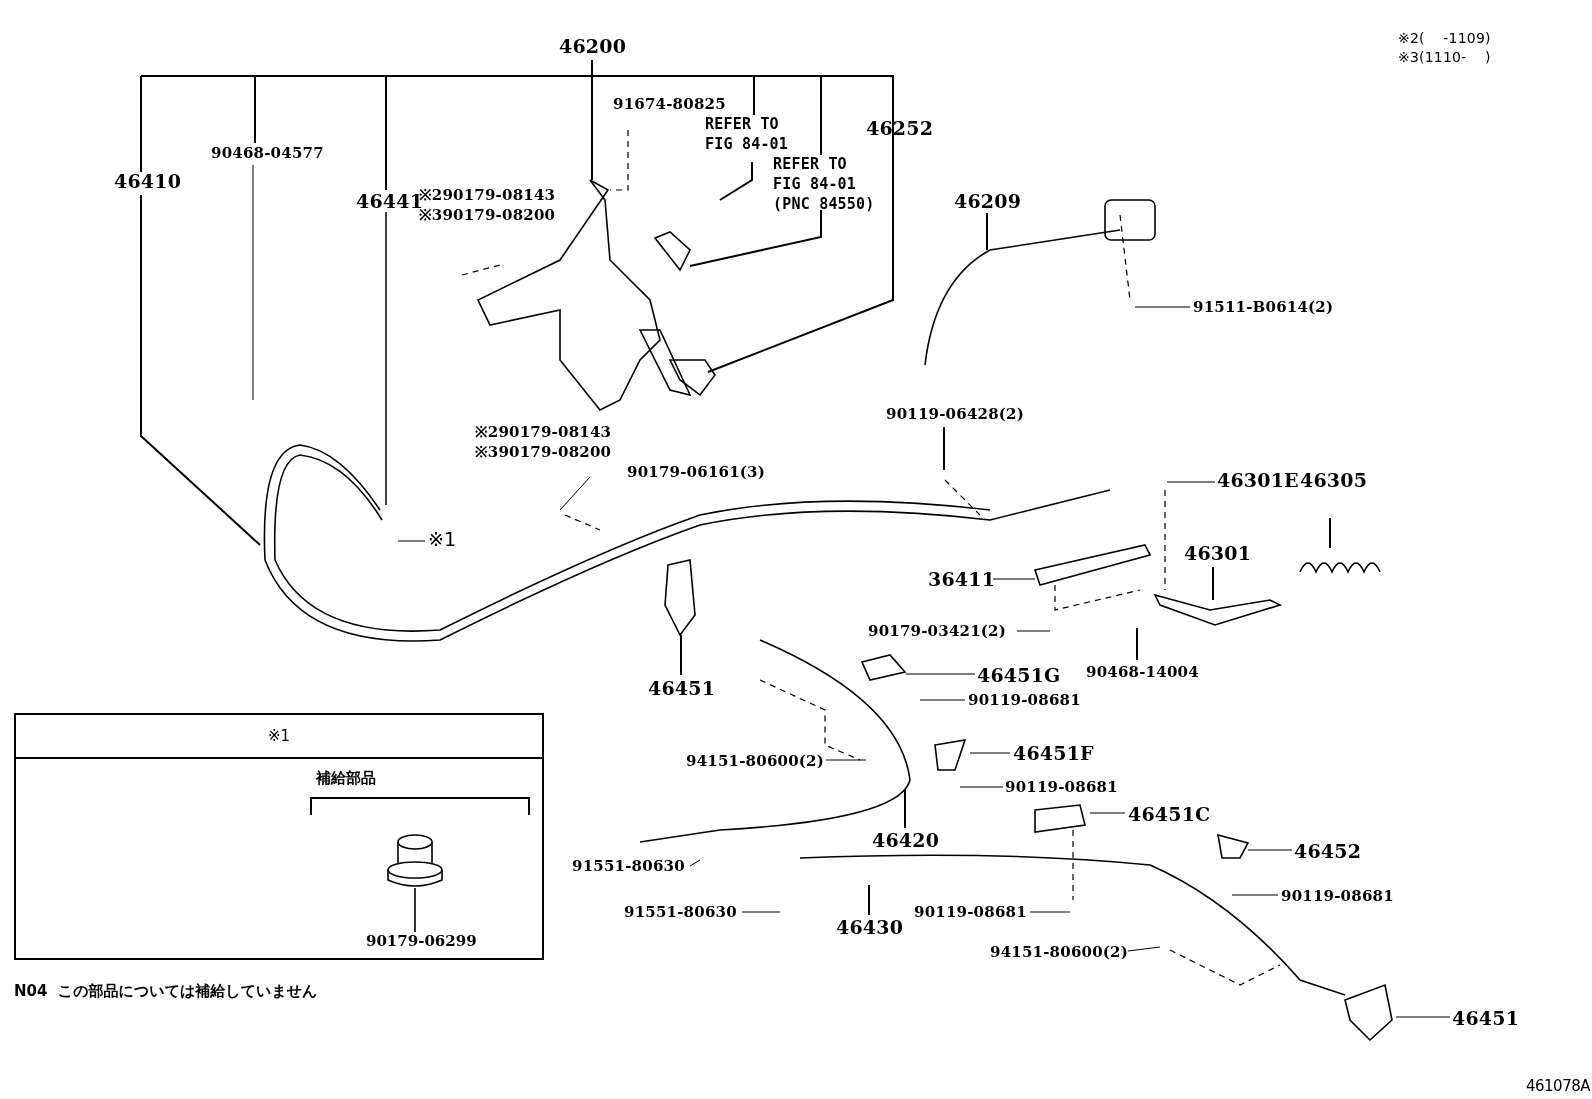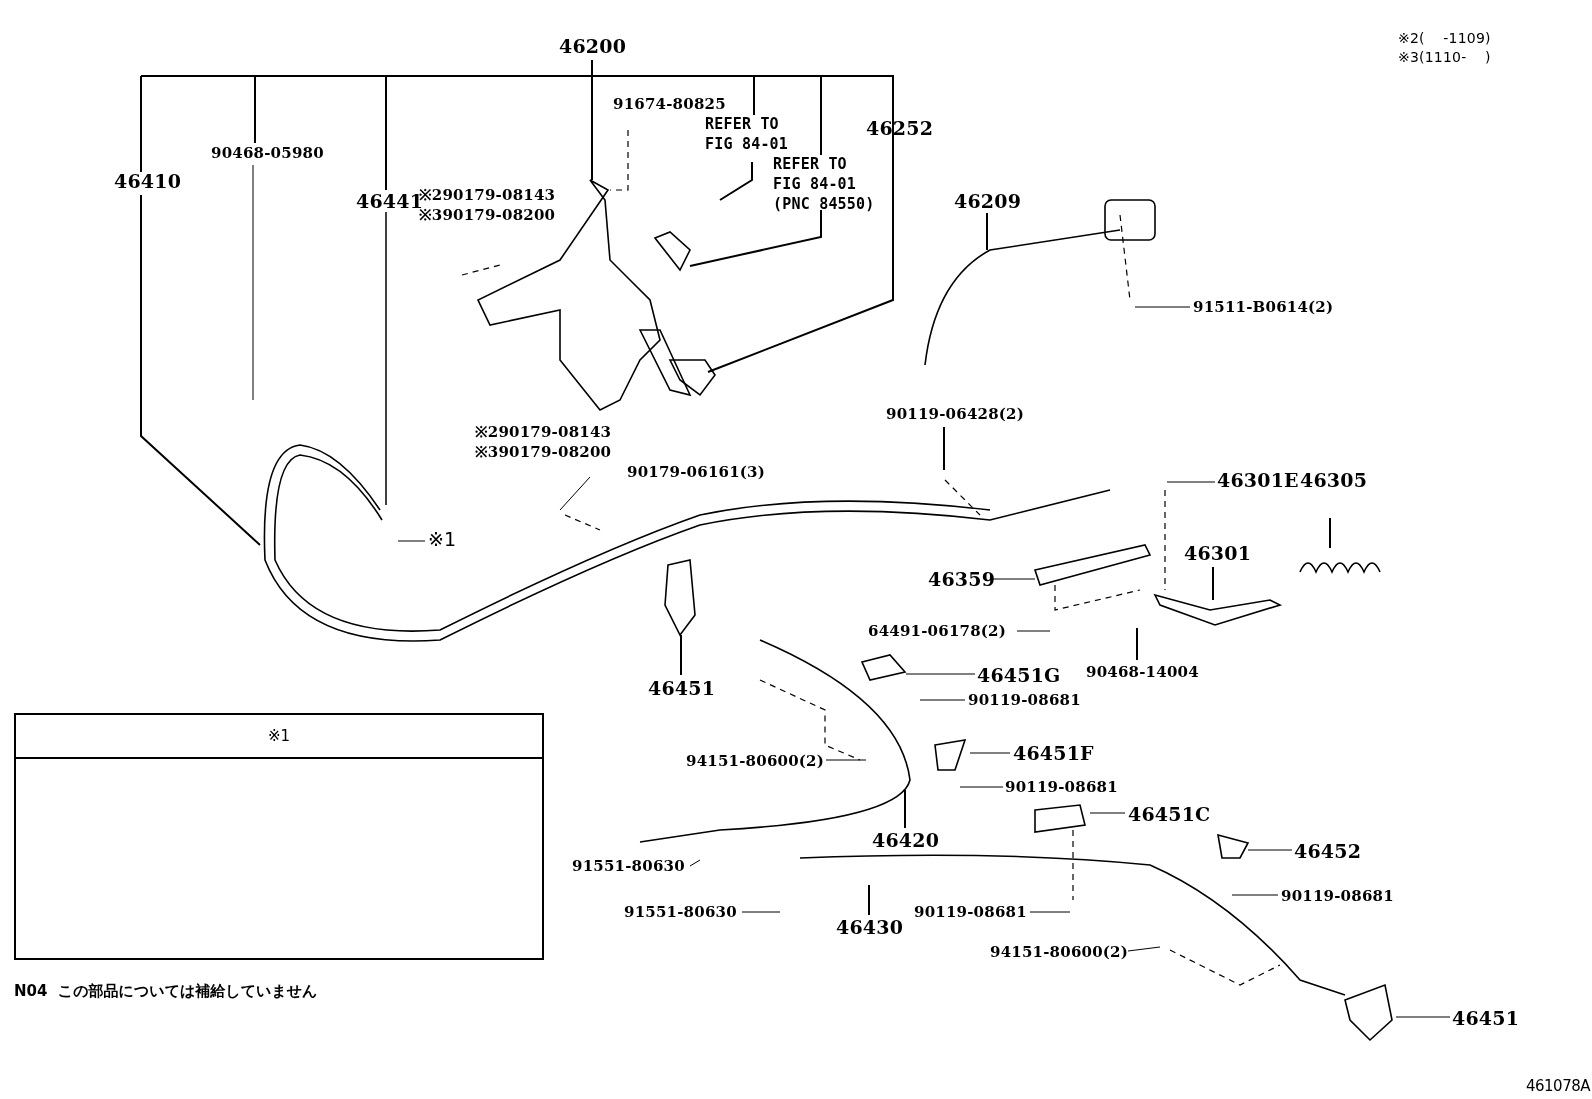--- a/index.html
+++ b/index.html
@@ -125,59 +125,73 @@
 
 <div class="lbl note" style="left:1398px;top:30px;">
   <span>※2</span><span style="white-space:pre">(    -1109)</span>
 </div>
 <div class="lbl note" style="left:1398px;top:49px;">
   <span>※3</span><span style="white-space:pre">(1110-    )</span>
 </div>
 
 <div class="lbl big" style="left:559px;top:35px;text-align:center;">46200</div>
 <div class="lbl big" style="left:114px;top:170px;">46410</div>
-<div class="lbl" style="left:211px;top:144px;">90468-05980</div>
+<div class="lbl" style="left:211px;top:144px;">90468-04577</div>
 <div class="lbl big" style="left:356px;top:190px;">46441</div>
 <div class="lbl" style="left:419px;top:184px;">※290179-08143</div>
 <div class="lbl" style="left:419px;top:204px;">※390179-08200</div>
 <div class="lbl" style="left:613px;top:95px;">91674-80825</div>
 <div class="lbl ref" style="left:705px;top:114px;">REFER TO
 FIG 84-01</div>
 <div class="lbl ref" style="left:773px;top:154px;">REFER TO
 FIG 84-01
 (PNC 84550)</div>
 <div class="lbl big" style="left:866px;top:117px;">46252</div>
 <div class="lbl big" style="left:954px;top:190px;">46209</div>
 <div class="lbl" style="left:1193px;top:298px;">91511-B0614(2)</div>
 <div class="lbl" style="left:475px;top:421px;">※290179-08143</div>
 <div class="lbl" style="left:475px;top:441px;">※390179-08200</div>
 <div class="lbl" style="left:627px;top:463px;">90179-06161(3)</div>
 <div class="lbl" style="left:886px;top:405px;">90119-06428(2)</div>
 <div class="lbl big" style="left:1217px;top:469px;">46301E</div>
 <div class="lbl big" style="left:1300px;top:469px;">46305</div>
 <div class="lbl big" style="left:428px;top:528px;font-family:'DejaVu Sans',sans-serif;font-weight:normal;">※1</div>
-<div class="lbl big" style="left:928px;top:568px;">46359</div>
+<div class="lbl big" style="left:928px;top:568px;">36411</div>
 <div class="lbl big" style="left:1184px;top:542px;">46301</div>
-<div class="lbl" style="left:868px;top:622px;">64491-06178(2)</div>
+<div class="lbl" style="left:868px;top:622px;">90179-03421(2)</div>
 <div class="lbl" style="left:1086px;top:663px;">90468-14004</div>
 <div class="lbl big" style="left:648px;top:677px;">46451</div>
 <div class="lbl big" style="left:977px;top:664px;">46451G</div>
 <div class="lbl" style="left:968px;top:691px;">90119-08681</div>
 <div class="lbl" style="left:686px;top:752px;">94151-80600(2)</div>
 <div class="lbl big" style="left:1013px;top:742px;">46451F</div>
 <div class="lbl" style="left:1005px;top:778px;">90119-08681</div>
 <div class="lbl big" style="left:872px;top:829px;">46420</div>
 <div class="lbl big" style="left:1128px;top:803px;">46451C</div>
 <div class="lbl big" style="left:1294px;top:840px;">46452</div>
 <div class="lbl" style="left:572px;top:857px;">91551-80630</div>
 <div class="lbl" style="left:624px;top:903px;">91551-80630</div>
 <div class="lbl big" style="left:836px;top:916px;">46430</div>
 <div class="lbl" style="left:914px;top:903px;">90119-08681</div>
 <div class="lbl" style="left:1281px;top:887px;">90119-08681</div>
 <div class="lbl" style="left:990px;top:943px;">94151-80600(2)</div>
 <div class="lbl big" style="left:1452px;top:1007px;">46451</div>
 
 <div class="inset">
   <div class="hdr">※1</div>
+  <div class="col right">
+    <div class="coltitle">補給部品</div>
+    <div class="bracket" style="left:20px;width:220px;"></div>
+    <svg style="position:absolute;left:90px;top:75px;" width="70" height="110">
+      <g fill="none" stroke="#000" stroke-width="1.6">
+        <ellipse cx="35" cy="10" rx="17" ry="7"></ellipse>
+        <path d="M18,10 L18,32 M52,10 L52,32"></path>
+        <ellipse cx="35" cy="38" rx="27" ry="8"></ellipse>
+        <path d="M8,38 L8,48 Q35,60 62,48 L62,38"></path>
+        <line x1="35" y1="56" x2="35" y2="100"></line>
+      </g>
+    </svg>
+    <div class="partno" style="left:76px;top:175px;">90179-06299</div>
+  </div>
 </div>
 
 <div class="footnote" style="white-space:pre">N04  この部品については補給していません</div>
 <div class="figid">461078A</div>
 
 </body></html>

